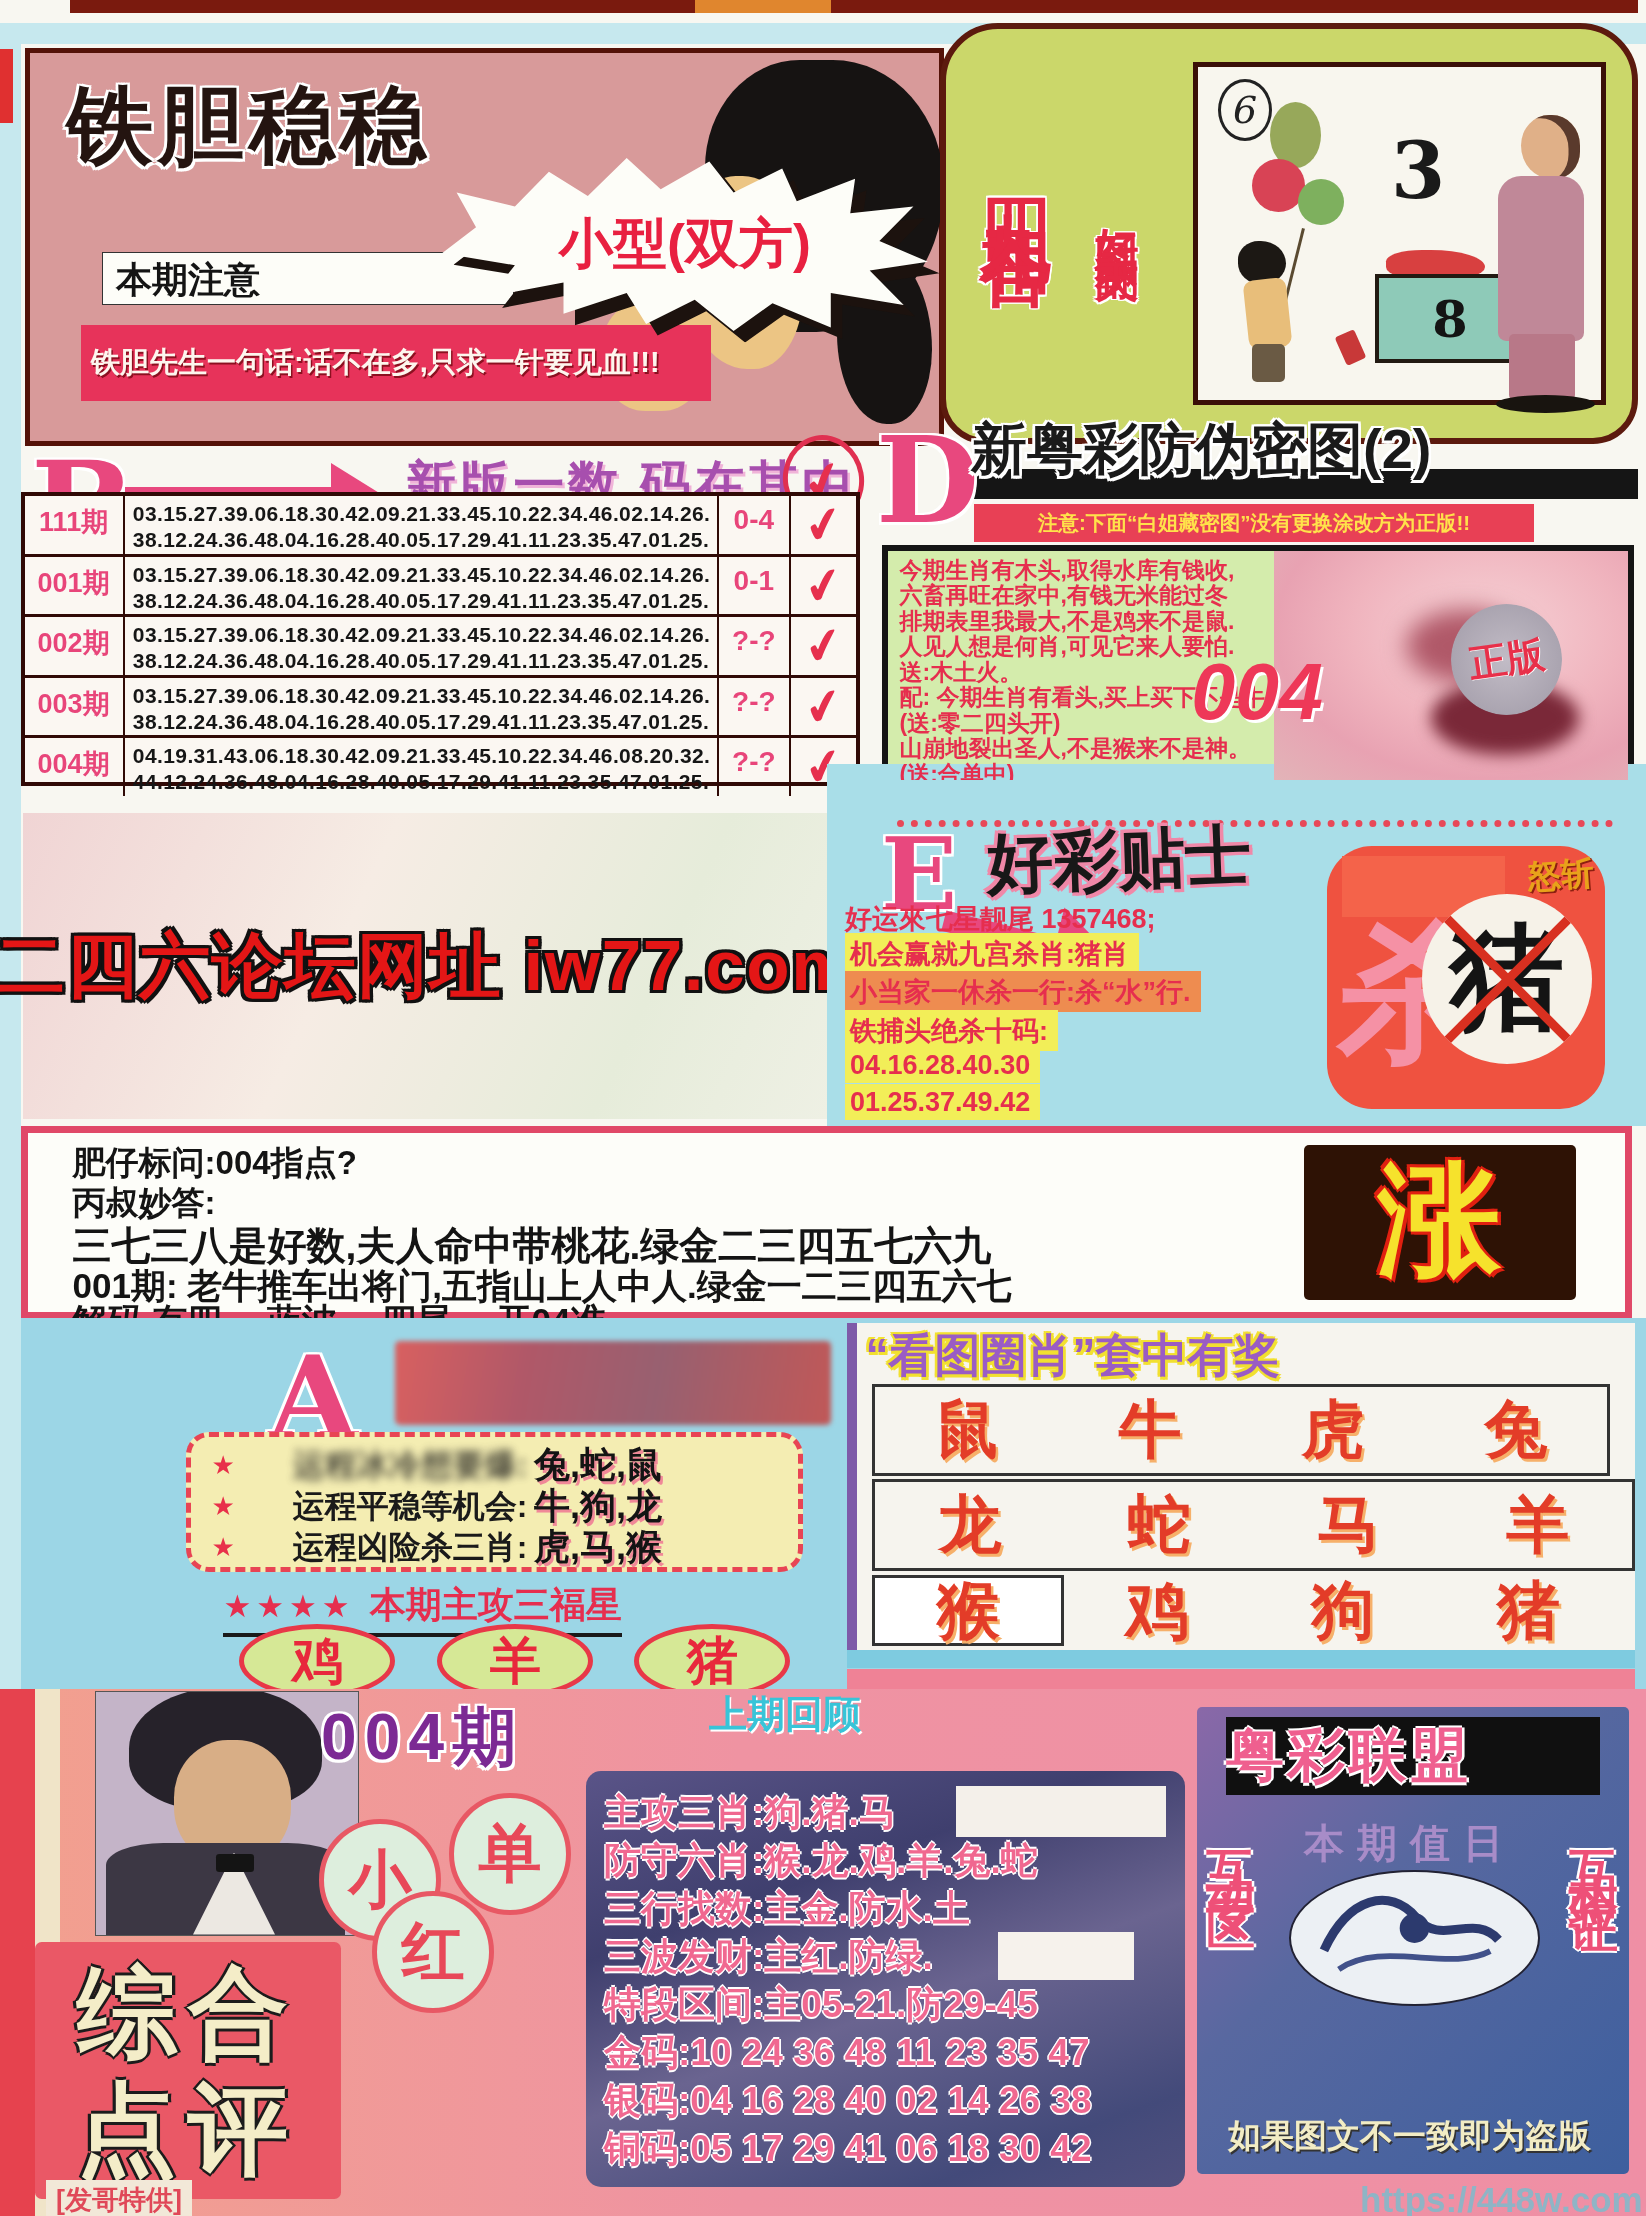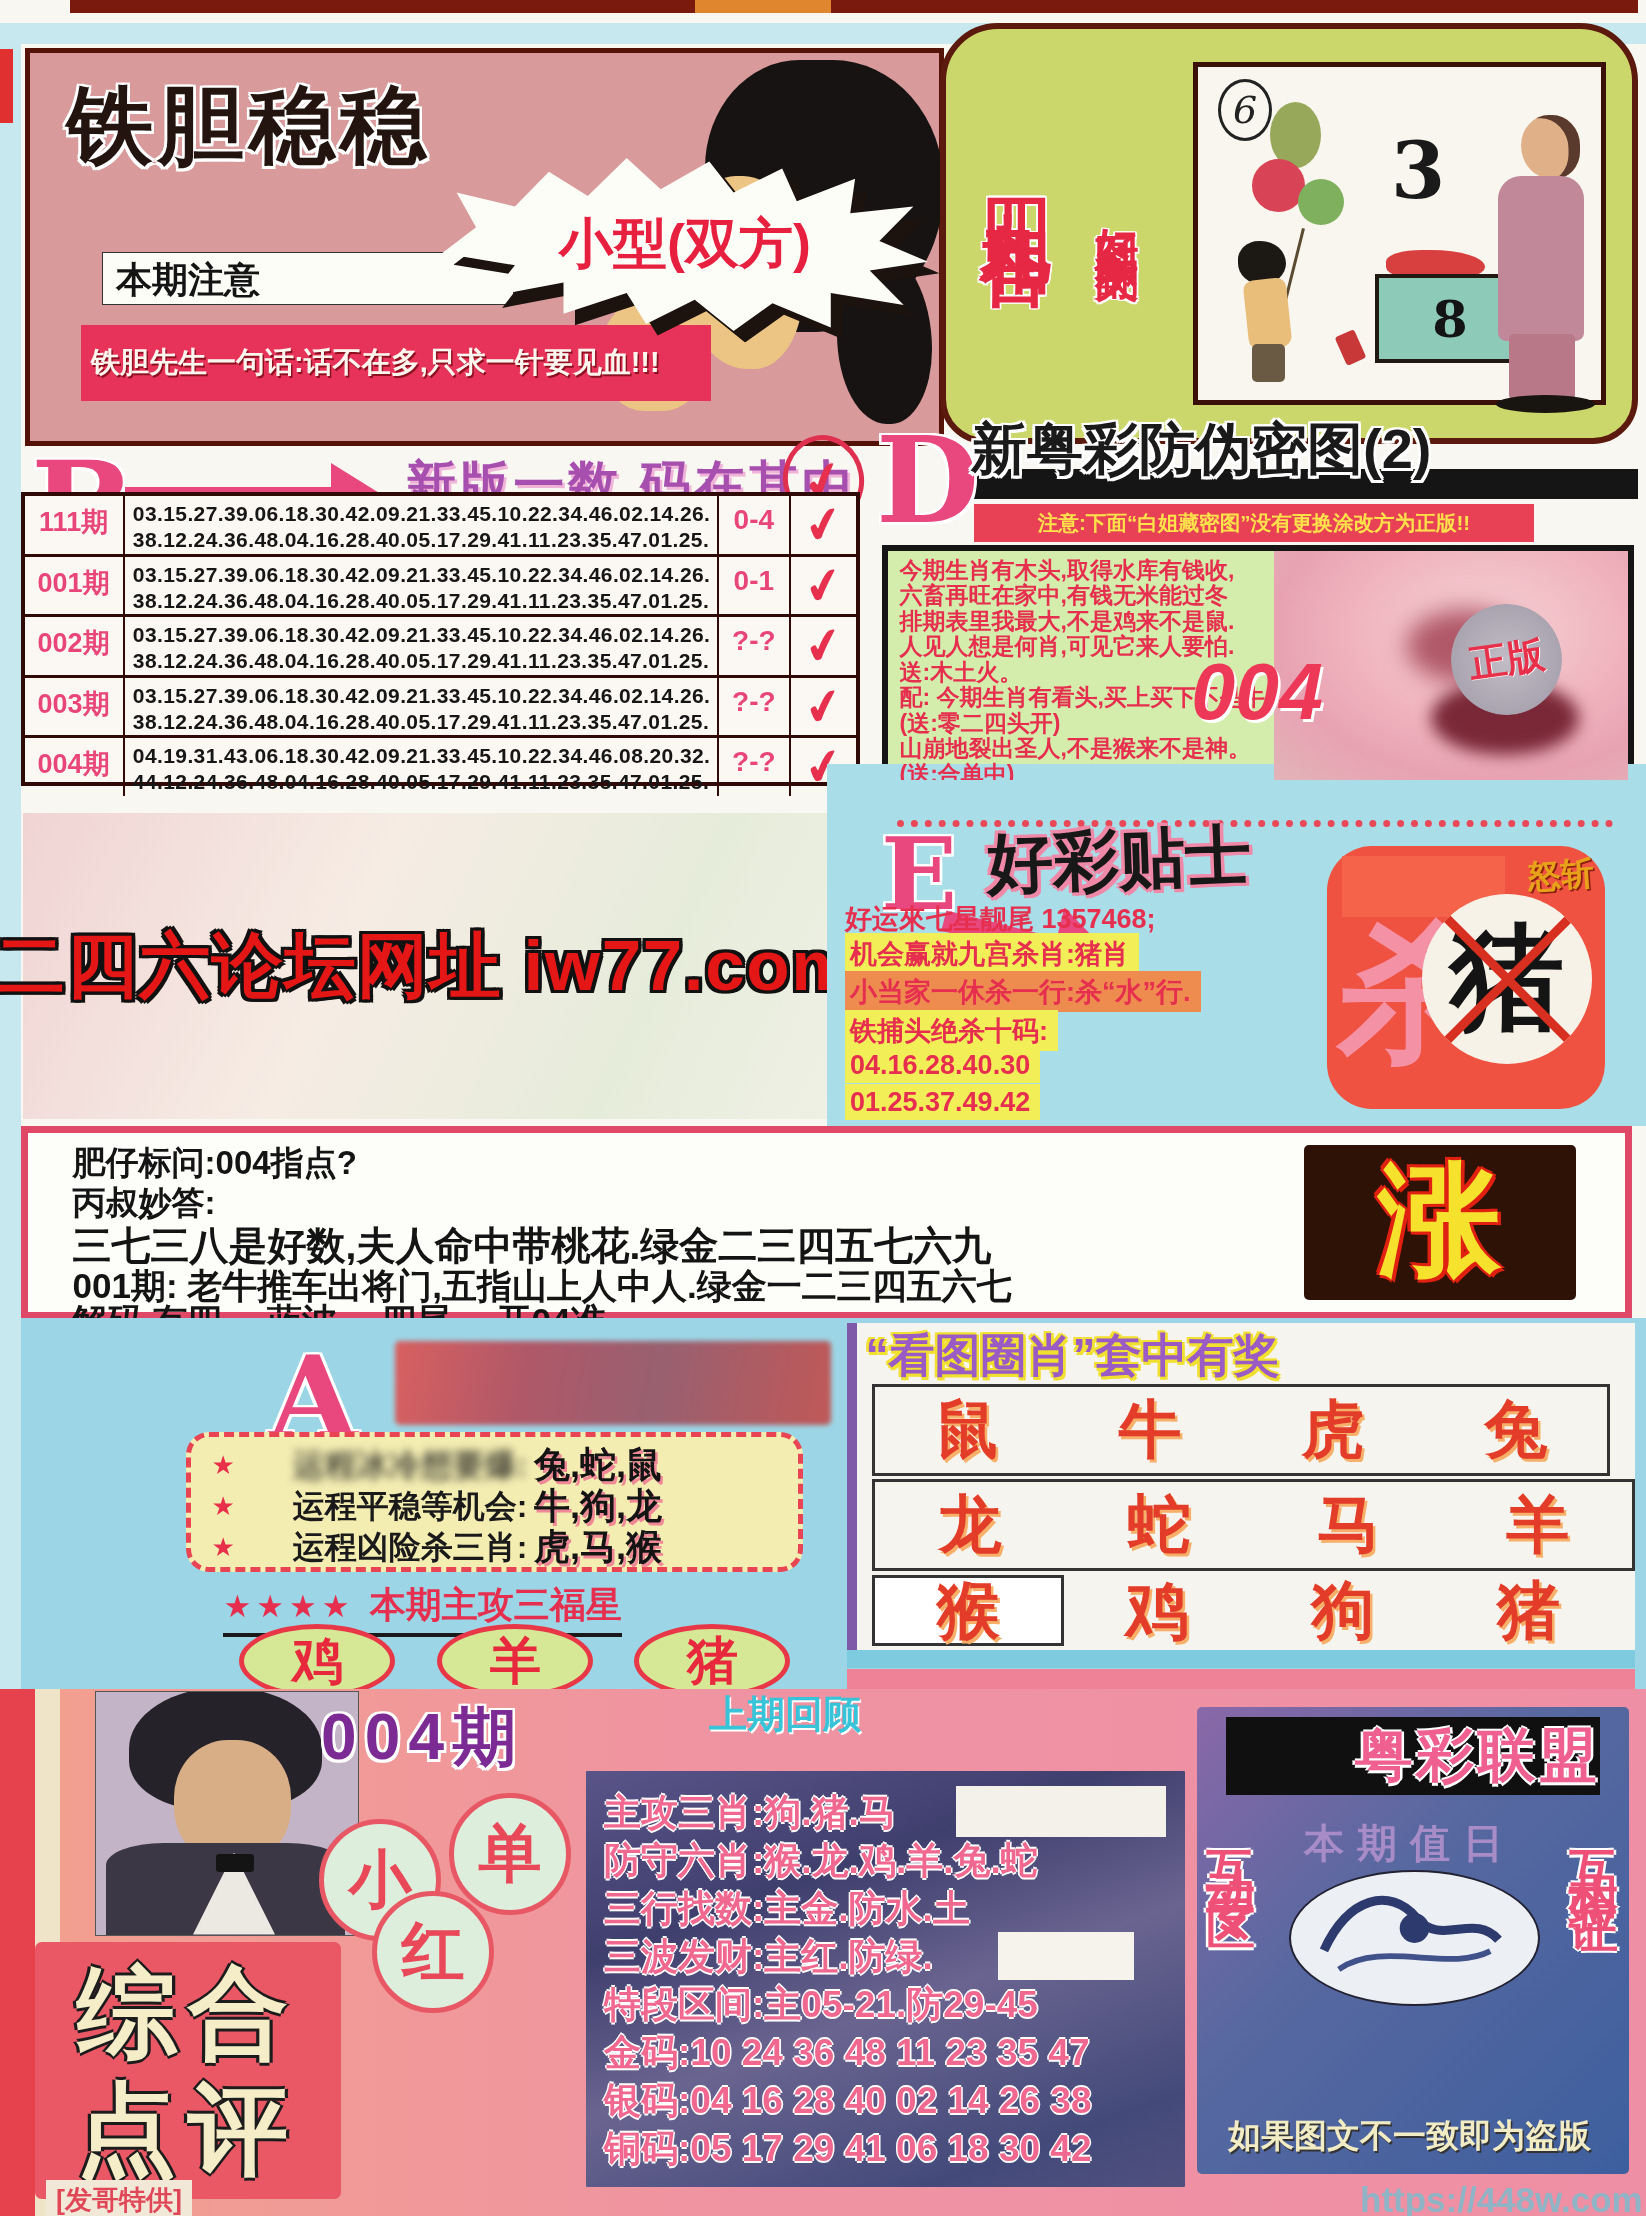--- a/index.html
+++ b/index.html
@@ -178,31 +178,31 @@
   .bt-circle span{font-size:63px;font-weight:900;color:#e84858;}
   .bt-c1{left:319px;top:130px;}
   .bt-c2{left:449px;top:104px;}
   .bt-c3{left:372px;top:202px;}
   .bt-comment{position:absolute;left:35px;top:253px;width:306px;height:257px;background:#ea5866;border-radius:6.6px;
     display:flex;flex-direction:column;align-items:center;justify-content:center;}
   .bt-comment div{font-size:100px;font-weight:900;color:#f4edc8;line-height:117px;letter-spacing:11.5px;
     text-shadow:3.3px 0 0 #1c1c1c,-3.3px 0 0 #1c1c1c,0 3.3px 0 #1c1c1c,0 -3.3px 0 #1c1c1c;}
   .bt-note{position:absolute;left:46px;top:491px;background:#f2e8d8;padding:1.6px 10px;font-size:27px;font-weight:bold;color:#e04858;}
   .bt-review-title{position:absolute;left:709px;top:0px;font-size:38px;font-weight:900;color:#38c4d8;text-shadow:1.6px 1.6px 0 #fff;}
-  .darkbox{position:absolute;left:586px;top:82px;width:599px;height:416px;border-radius:1px;overflow:hidden;
+  .darkbox{position:absolute;left:586px;top:82px;width:599px;height:416px;border-radius:15px;overflow:hidden;
     background:linear-gradient(160deg,#5a5488,#3f3f6e 30%,#6a6490 55%,#434a7a 85%,#50507e);}
   .dk-censor1{position:absolute;left:370px;top:15px;width:210px;height:51px;background:#f4f0ea;}
   .dk-censor2{position:absolute;left:412px;top:161px;width:136px;height:48px;background:#f6f2ec;}
   .dk-lines{position:absolute;left:18px;top:18px;}
   .dk-lines div{font-size:37px;font-weight:900;color:#f06890;line-height:48px;white-space:nowrap;
     text-shadow:1.6px 0 0 #fff,-1.6px 0 0 #fff,0 1.6px 0 #fff,0 -1.6px 0 #fff;}
   .union{position:absolute;left:1197px;top:18px;width:432px;height:467px;border-radius:5px;
     background:linear-gradient(135deg,#8a68a8,#5868a0 40%,#3d5f9e);}
   .u-titlebar{position:absolute;left:29px;top:10px;width:374px;height:78px;background:#101010;
-    display:flex;align-items:center;justify-content:flex-end;}
+    display:flex;align-items:center;justify-content:flex-start;}
   .u-titlebar span{font-size:58px;font-weight:900;color:#ef5f8f;letter-spacing:3.3px;
     text-shadow:2.5px 0 0 #fff,-2.5px 0 0 #fff,0 2.5px 0 #fff,0 -2.5px 0 #fff;}
   .u-duty{position:absolute;left:107px;top:109px;font-size:40px;font-weight:bold;color:#a88cc8;letter-spacing:13px;white-space:nowrap;}
   .u-vert{position:absolute;top:105px;writing-mode:vertical-rl;text-orientation:upright;font-size:49px;font-weight:900;color:#ee5078;letter-spacing:18px;
     text-shadow:2.5px 0 0 #fff,-2.5px 0 0 #fff,0 2.5px 0 #fff,0 -2.5px 0 #fff;}
   .u-left{left:1.6px;}
   .u-right{right:1.6px;}
   .u-oval{position:absolute;left:92px;top:163px;width:247px;height:132px;background:#ecf0f4;border:2.5px solid #223;border-radius:50%;overflow:hidden;}
   .u-note{position:absolute;left:31px;top:407px;font-size:33px;font-weight:900;color:#f2ecc4;white-space:nowrap;text-shadow:1.6px 1.6px 0 #333;}
   .bt-watermark{position:absolute;left:1360px;top:491px;font-size:35px;font-weight:bold;color:rgba(90,200,215,0.65);}

